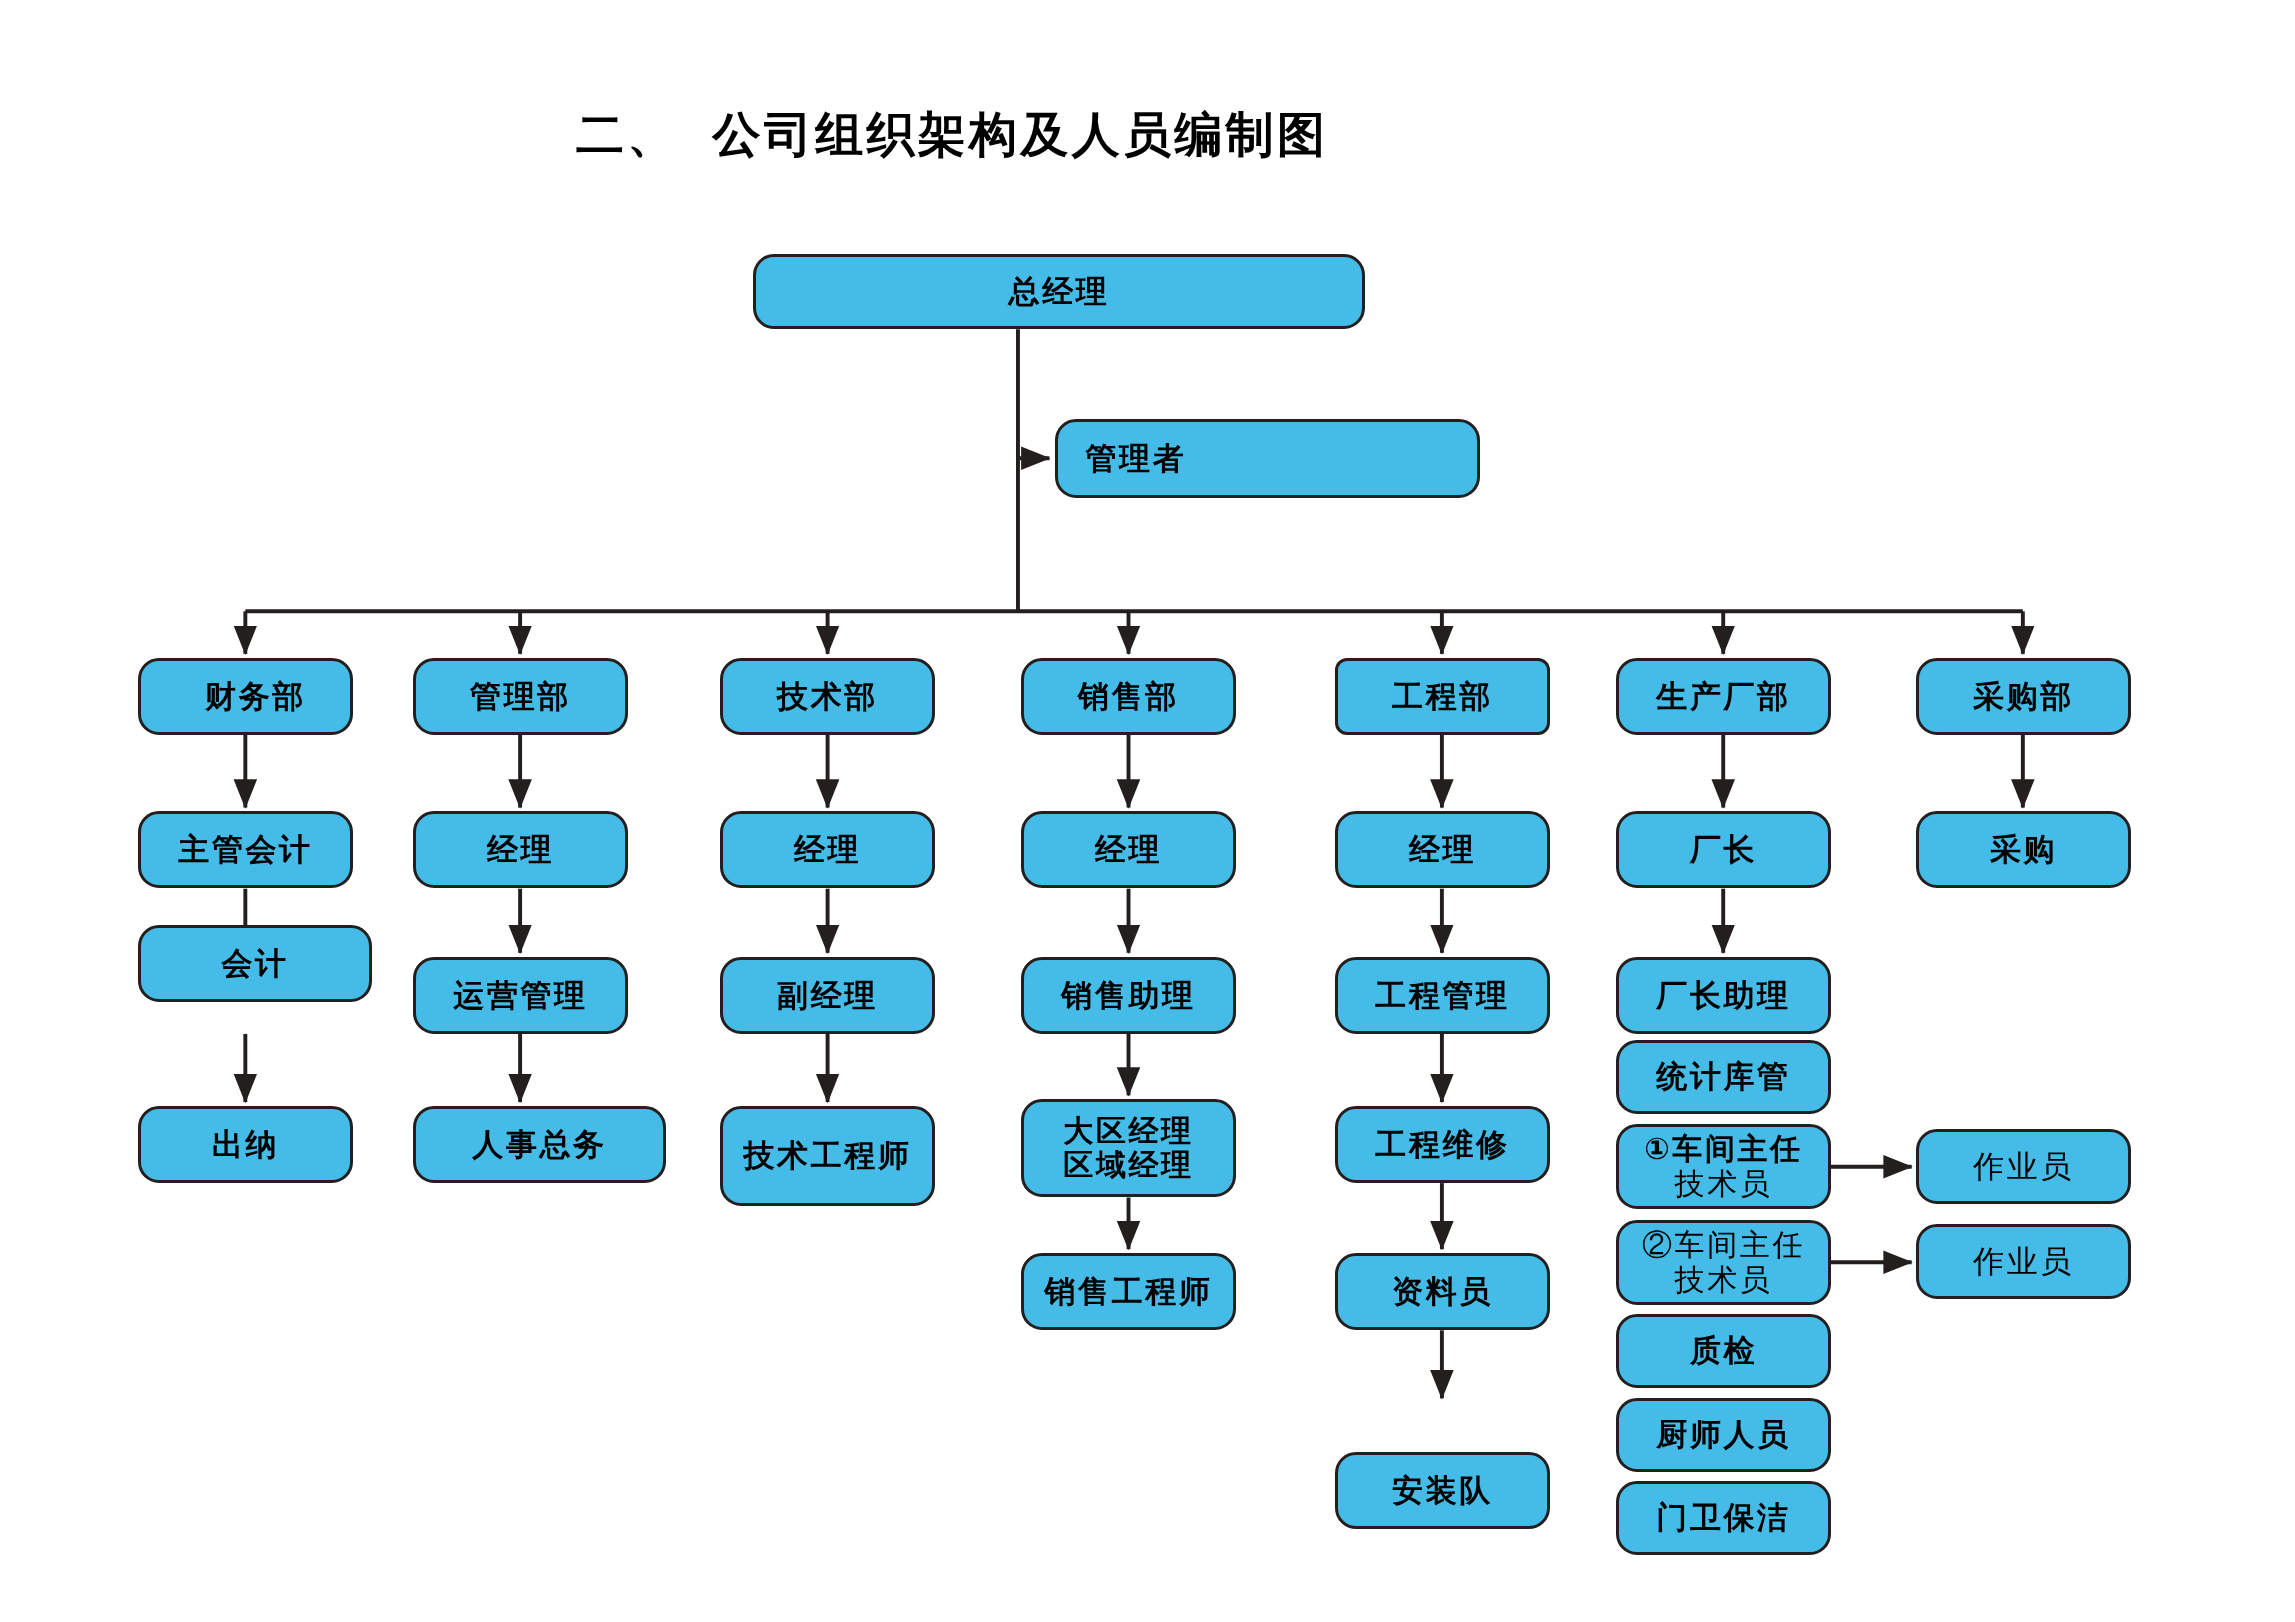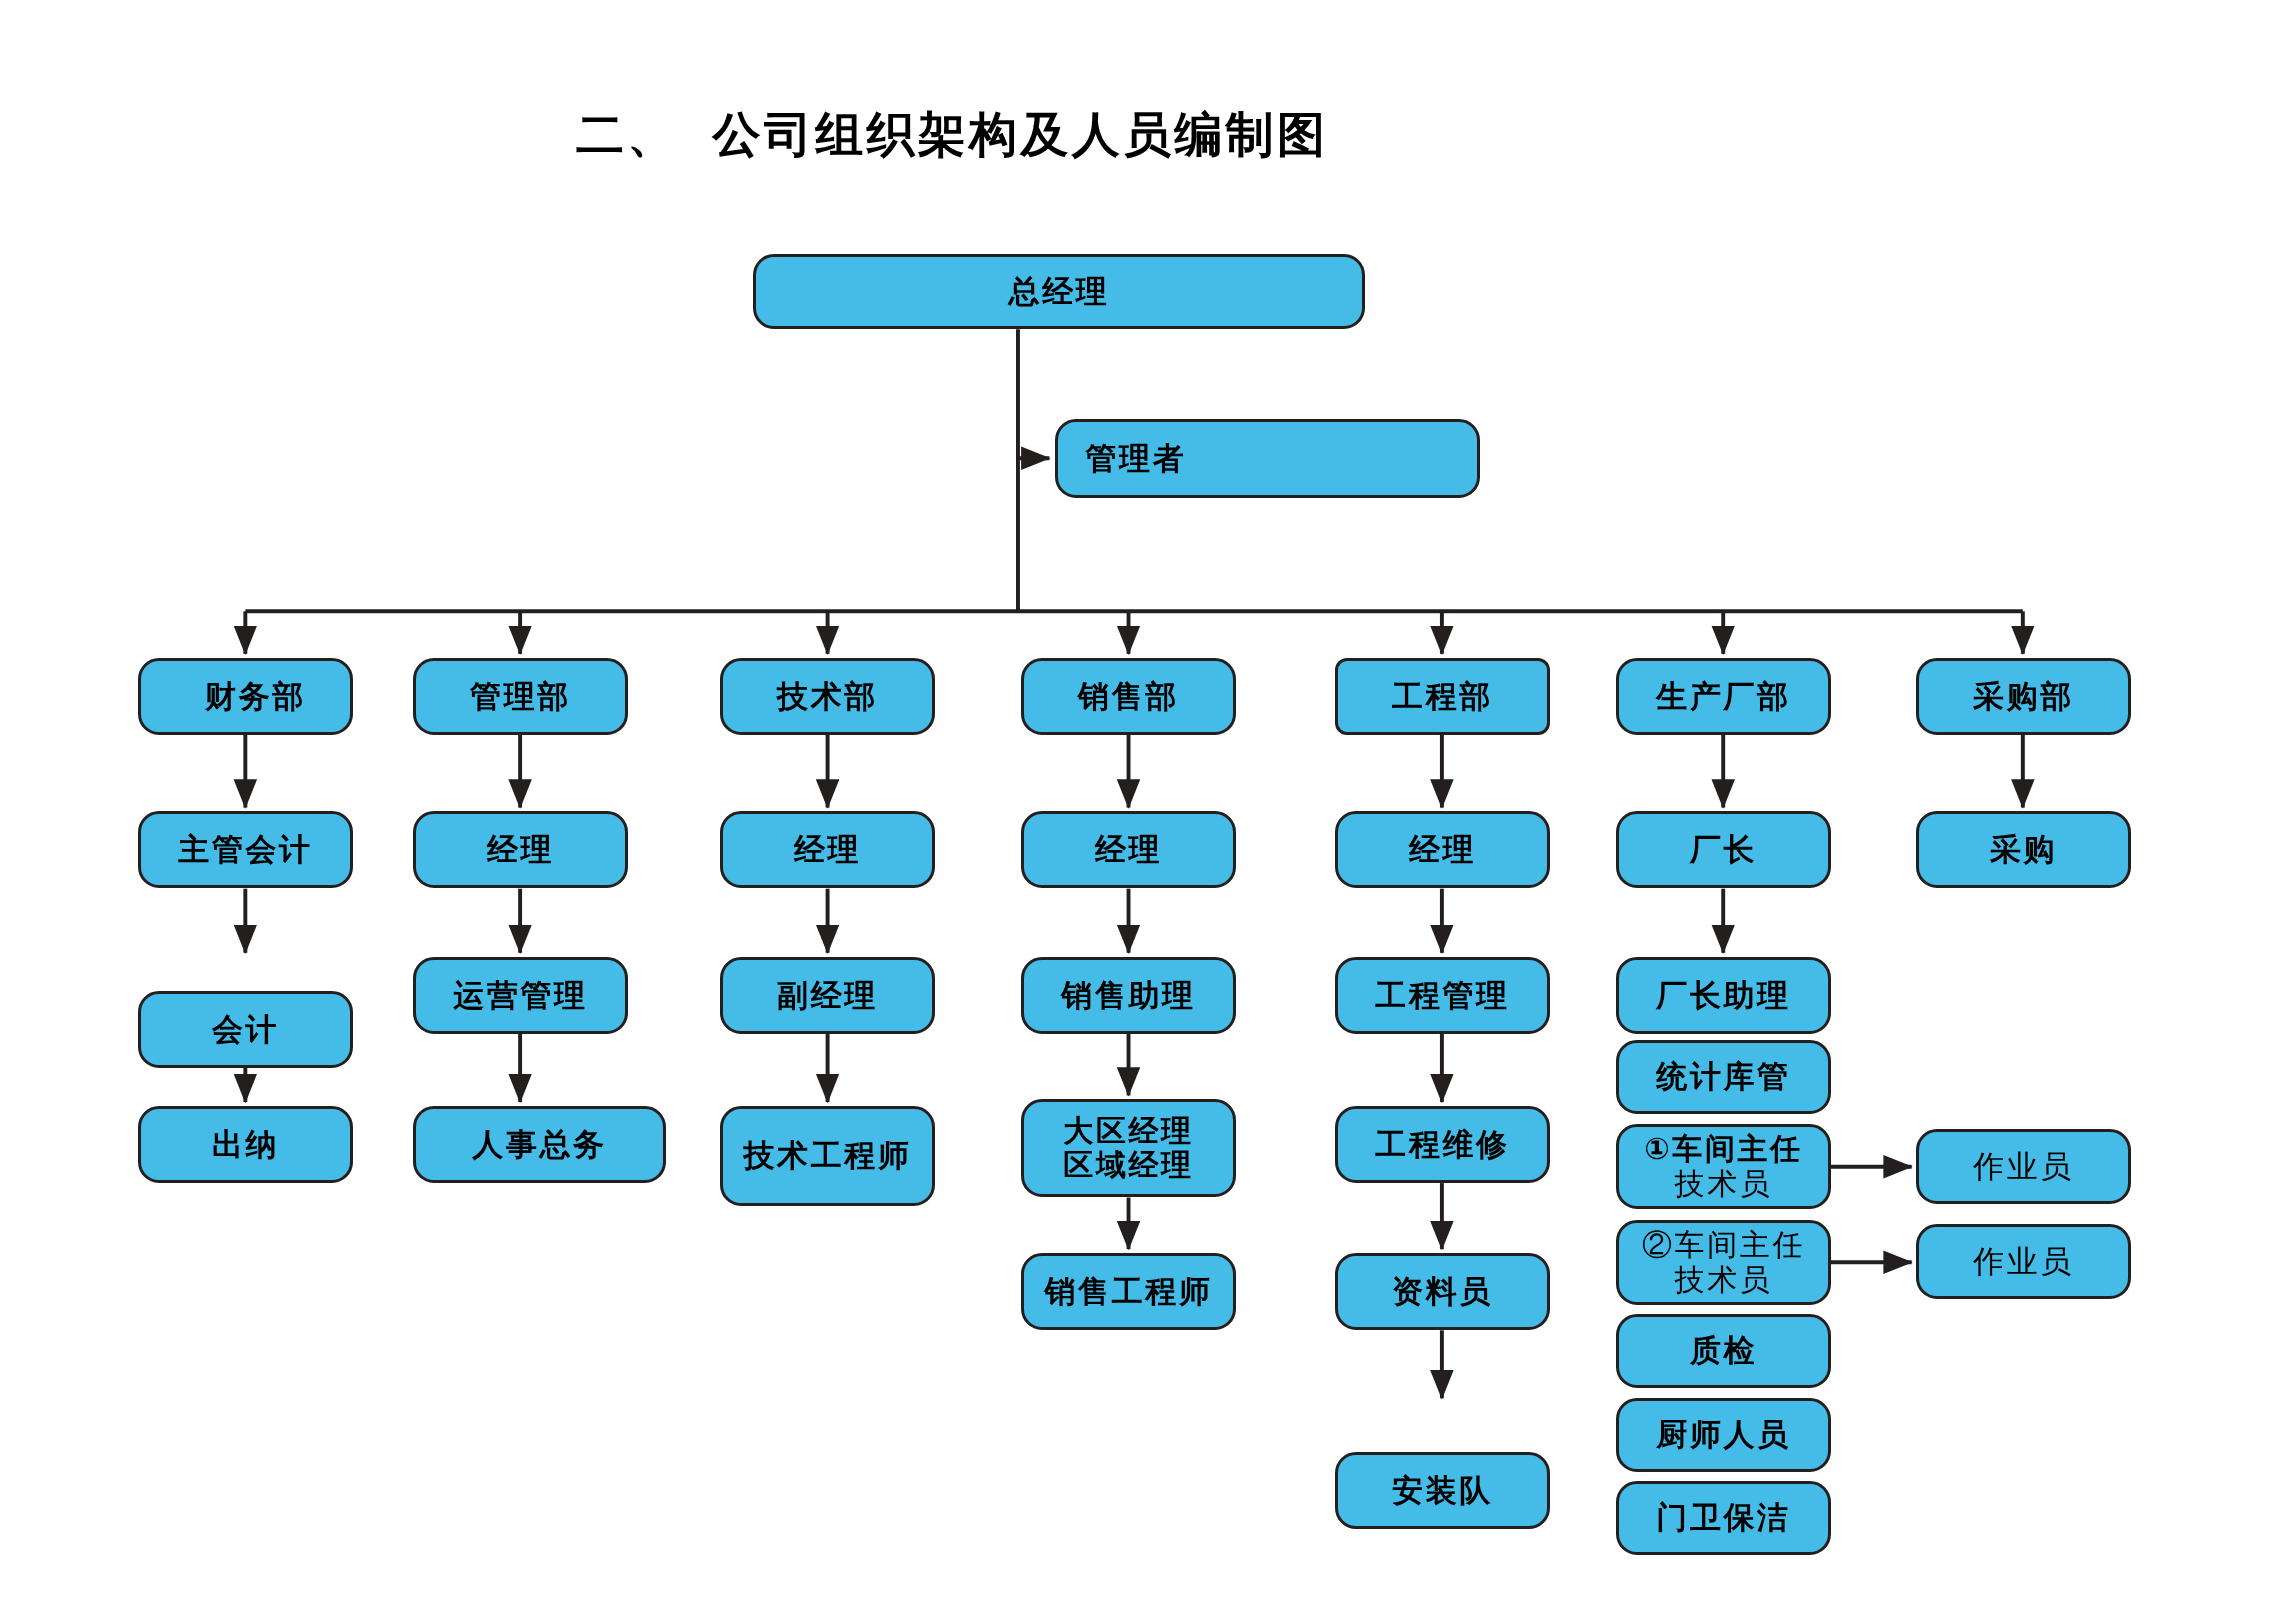--- a/index.html
+++ b/index.html
@@ -120,21 +120,21 @@
   <div class="node left" style="left:1055px;top:419px;width:425px;height:79px;">
       <span>管理者</span>
     </div>
 
   <div class="node" style="left:138px;top:658px;width:215px;height:77px;padding-left:20px;">
       <span>财务部</span>
     </div>
   <div class="node" style="left:138px;top:811px;width:215px;height:77px;">
       <span>主管会计</span>
     </div>
-  <div class="node" style="left:138px;top:991px;width:215px;height:77px;">
+  <div class="node" style="left:138px;top:925px;width:234px;height:77px;">
       <span>会计</span>
     </div>
   <div class="node" style="left:138px;top:1106px;width:215px;height:77px;">
       <span>出纳</span>
     </div>
 
   <div class="node" style="left:413px;top:658px;width:215px;height:77px;">
       <span>管理部</span>
     </div>
   <div class="node" style="left:413px;top:811px;width:215px;height:77px;">

